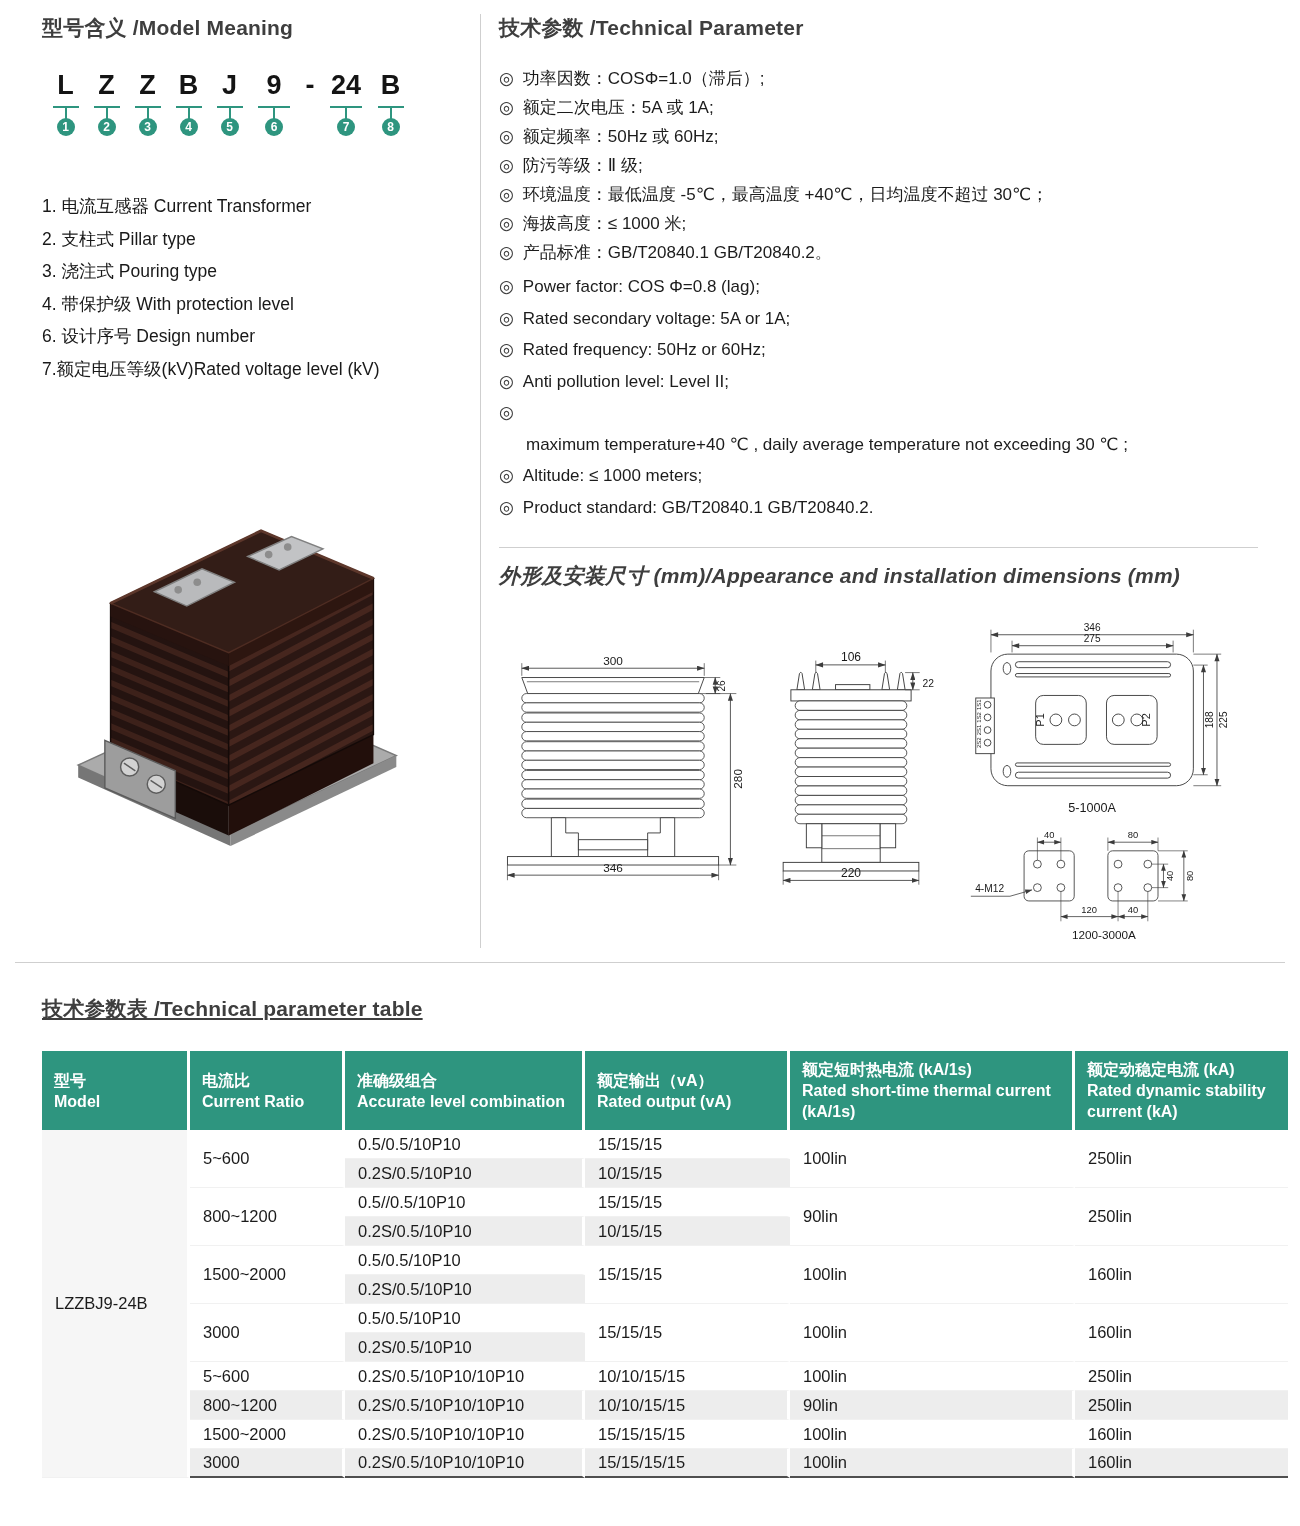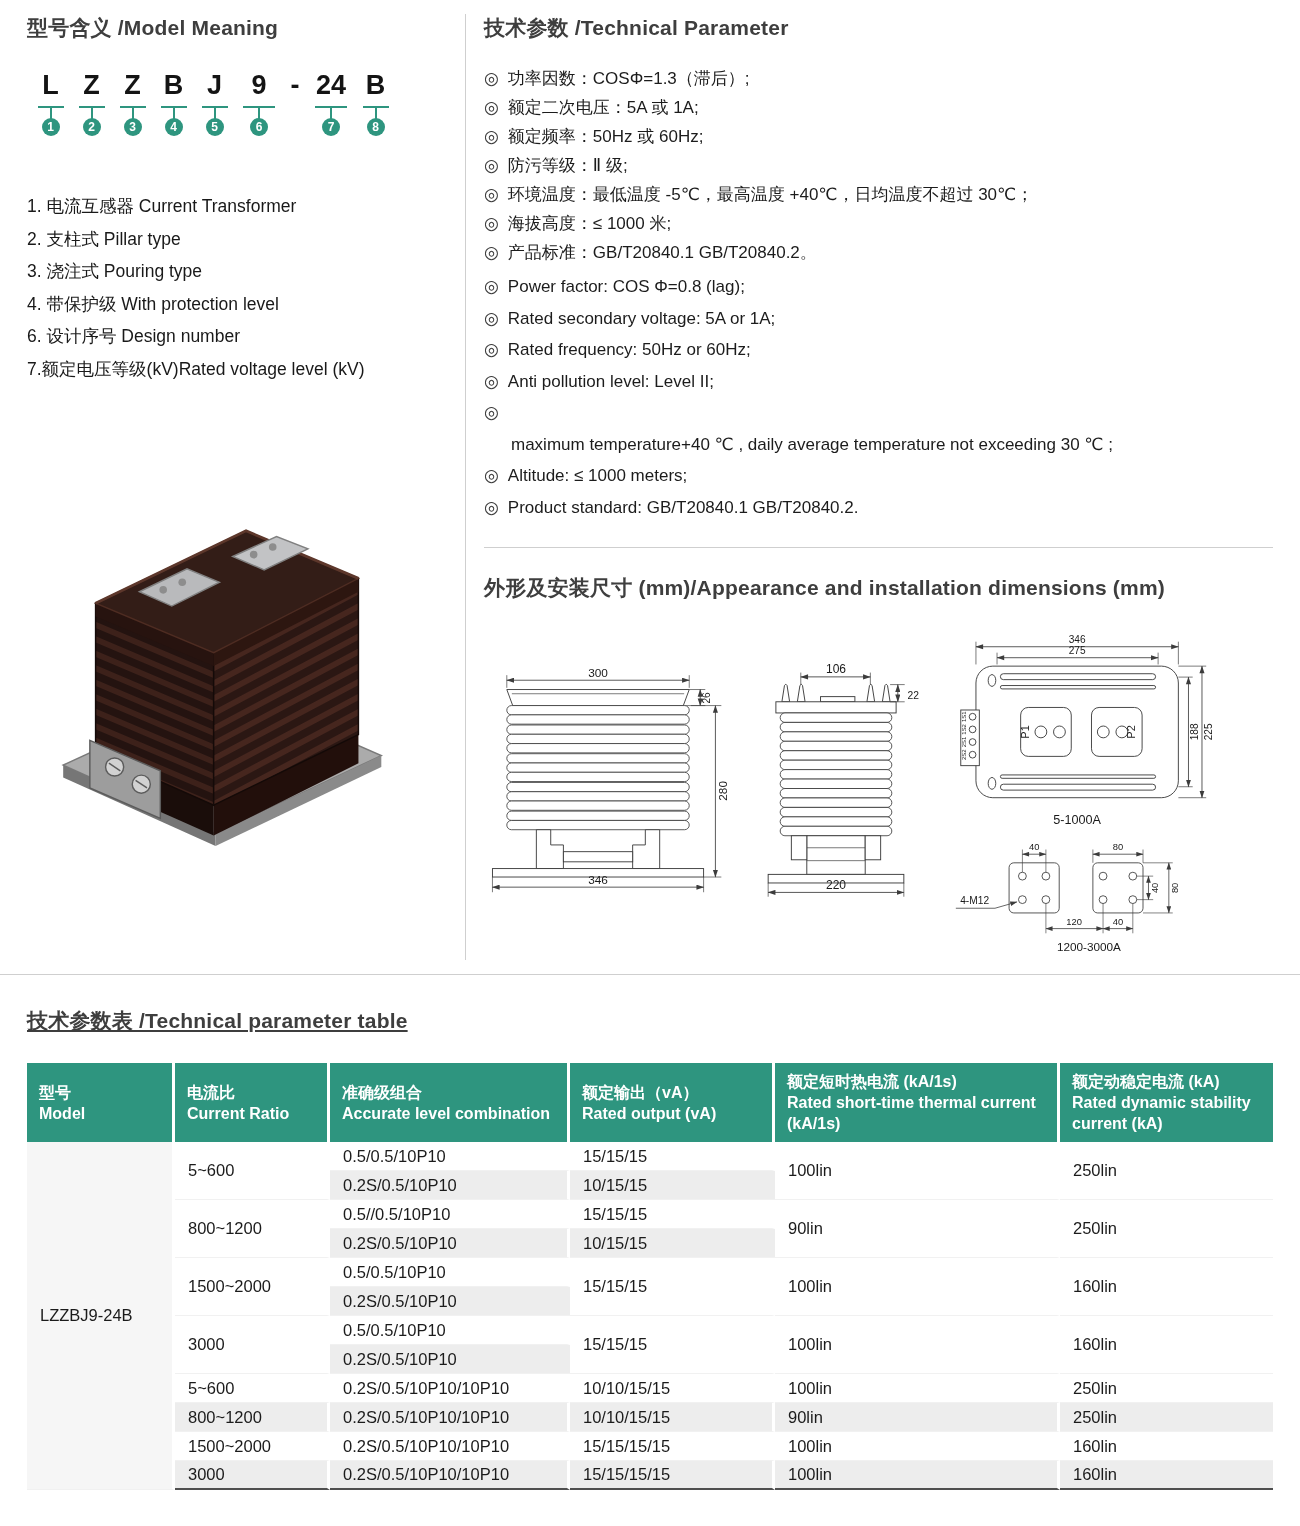--- a/index.html
+++ b/index.html
@@ -2,21 +2,21 @@
 <html style="--accent: #2e957f; --title_gray: #3e3e3e; --text_dark: #1c1c1c; --stripe: #ededed; --line_gray: #cfcfcf; --drawing_line: #3c3c3c; --table_bottom_border: #4f4f4f;"><head>
 <meta charset="utf-8">
 <style>
   :root{
     --accent:#2e957f; --title_gray:#3e3e3e; --text_dark:#1c1c1c;
     --stripe:#ededed; --line_gray:#cfcfcf; --drawing_line:#3c3c3c;
     --table_bottom_border:#4f4f4f;
   }
   *{margin:0;padding:0;box-sizing:border-box;}
   body{background:#fff;font-family:"Liberation Sans","DejaVu Sans",sans-serif;color:var(--text_dark);}
-  .page{width:1300px;min-height:1526px;background:#fff;padding:14px 27px 10px;overflow:hidden;}
+  .page{width:1300px;min-height:1526px;background:#fff;padding:14px 42px 10px;overflow:hidden;}
   .section-title{font-size:21px;font-weight:700;color:var(--title_gray);letter-spacing:.2px;}
   
   .top-grid{display:flex;align-items:stretch;}
   .col-left{width:438px;flex:none;}
   .vdiv{width:1px;background:var(--line_gray);flex:none;}
   .col-right{flex:1;padding-left:18px;min-width:0;}
   
   .code-diagram{margin-top:30px;display:flex;align-items:flex-start;padding-left:3px;}
   .cp{width:41px;display:flex;flex-direction:column;align-items:center;}
   .cp.narrow{width:24px;}
@@ -29,21 +29,21 @@
   .cp.no-badge .tick,.cp.no-badge .badge{visibility:hidden;}
   .mm-list{margin-top:54px;list-style:none;}
   .mm-list li{font-size:17.5px;line-height:32.5px;color:#191919;}
   
   .tech-list{margin-top:22px;list-style:none;}
   .tech-list li{font-size:17px;line-height:29px;color:#1c1c1c;display:flex;}
   .tech-list.en li{line-height:31.5px;}
   .tech-list .blt{margin-right:9px;color:#3b3b3b;}
   .tech-list li.cont{padding-left:27px;}
   .right-divider{border-top:1px solid var(--line_gray);margin-top:24px;}
-  .dims-title{margin-top:26px;}
+  .dims-title{margin-top:14px;font-style:italic;}
   
   .drawings{display:flex;gap:16px;margin-top:30px;align-items:flex-start;}
   .dwg-pad{margin-top:32px;}
   .dwg-stack{display:flex;flex-direction:column;gap:2px;align-items:center;}
   svg .shape{fill:#fff;stroke:var(--drawing_line);stroke-width:1.1;}
   svg .ln{stroke:var(--drawing_line);stroke-width:1;fill:none;}
   svg .thin{stroke:var(--drawing_line);stroke-width:.8;fill:none;}
   svg text.dim{font-family:"Liberation Sans","DejaVu Sans",sans-serif;font-size:14px;fill:#1a1a1a;}
   svg text.dim-s{font-family:"Liberation Sans","DejaVu Sans",sans-serif;font-size:12px;fill:#1a1a1a;}
   svg text.cap{font-family:"Liberation Sans","DejaVu Sans",sans-serif;font-size:15px;fill:#1a1a1a;}
@@ -200,21 +200,21 @@
     </div>
 
     <div class="vdiv"></div>
 
     <div class="col-right">
       <h2 class="section-title">技术参数 /Technical Parameter</h2>
 
       <ul class="tech-list zh">
         <li>
             <span class="blt">◎</span>
-            <span>功率因数：COSΦ=1.3（滞后）;</span>
+            <span>功率因数：COSΦ=1.0（滞后）;</span>
           </li>
         <li>
             <span class="blt">◎</span>
             <span>额定二次电压：5A 或 1A;</span>
           </li>
         <li>
             <span class="blt">◎</span>
             <span>额定频率：50Hz 或 60Hz;</span>
           </li>
         <li>

